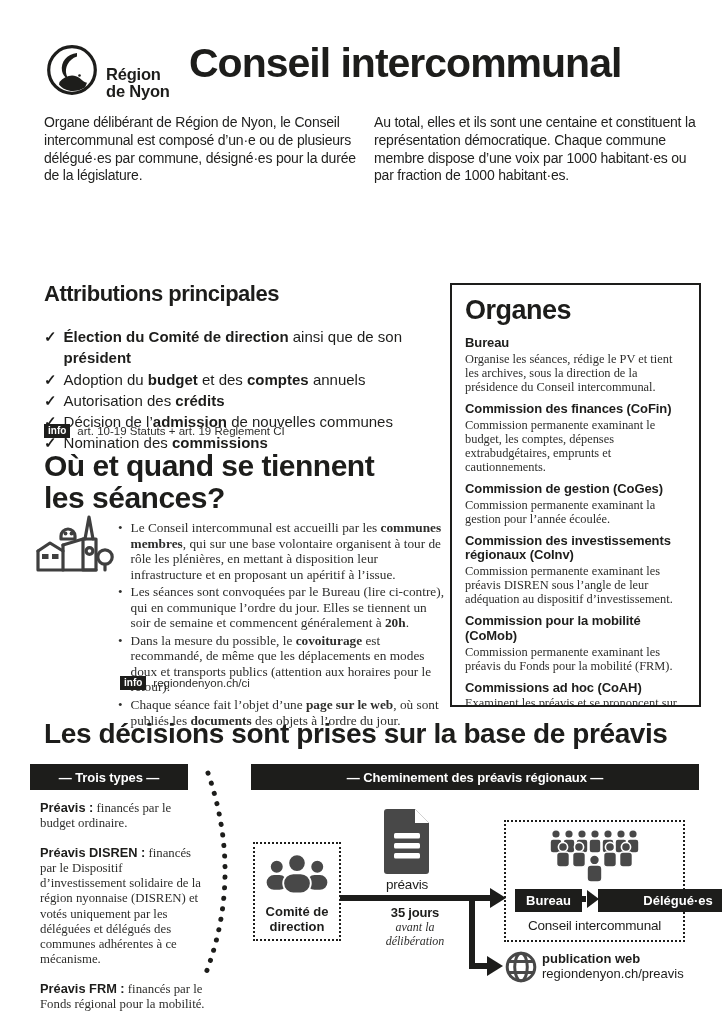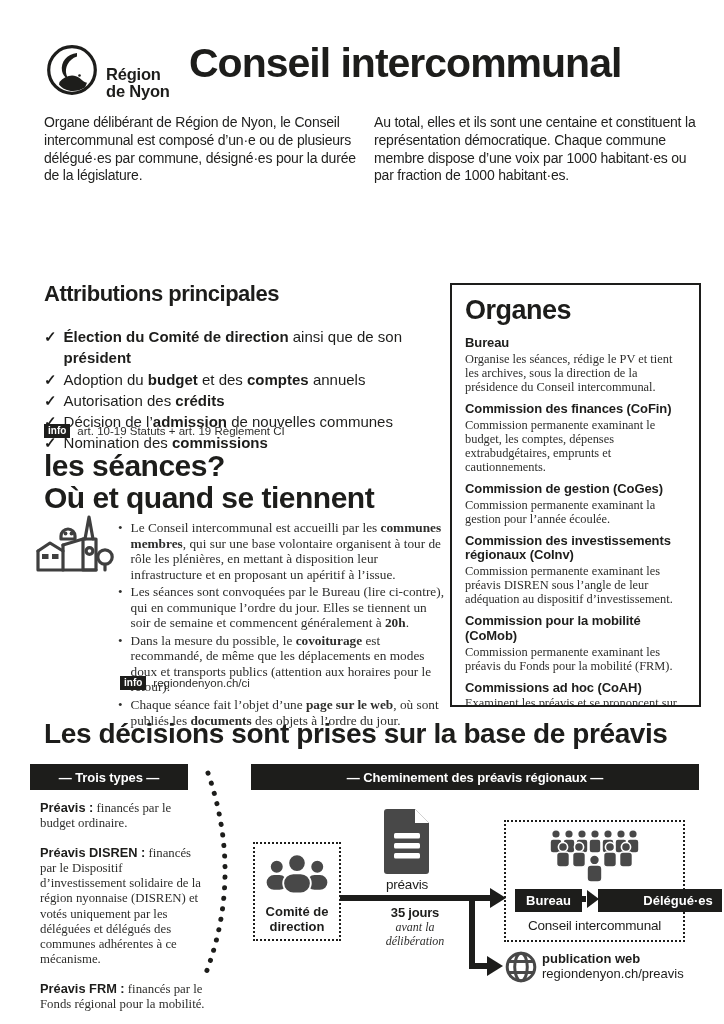--- a/index.html
+++ b/index.html
@@ -110,22 +110,22 @@
       <div class="check-item">
         <span class="check-mark">✓</span>
         <span><span>Nomination des </span><span class="b">commissions</span></span>
       </div>
     </div>
   <div class="abs info-row attr-info">
     <span class="info-badge">info</span><span>art. 10-19 Statuts + art. 19 Règlement CI</span>
   </div>
 
   <div class="abs seance-title">
+    <div>Où et quand se tiennent</div>
     <div>les séances?</div>
-    <div>Où et quand se tiennent</div>
   </div>
   <svg class="abs village" width="82" height="66" viewBox="0 0 82 66">
     <g fill="none" stroke="#3f3f3f" stroke-width="3.2" stroke-linecap="round" stroke-linejoin="round">
       <path d="M51,27 L55,5 L59,27"></path>
       <rect x="49" y="27" width="13" height="31"></rect>
       <circle cx="55.5" cy="39" r="3.4"></circle>
       <path d="M29,33 L49,27"></path>
       <path d="M29,33 V58 H62"></path>
       <path d="M4,39 L16,31 L29,39"></path>
       <path d="M4,39 V58 H29"></path>

